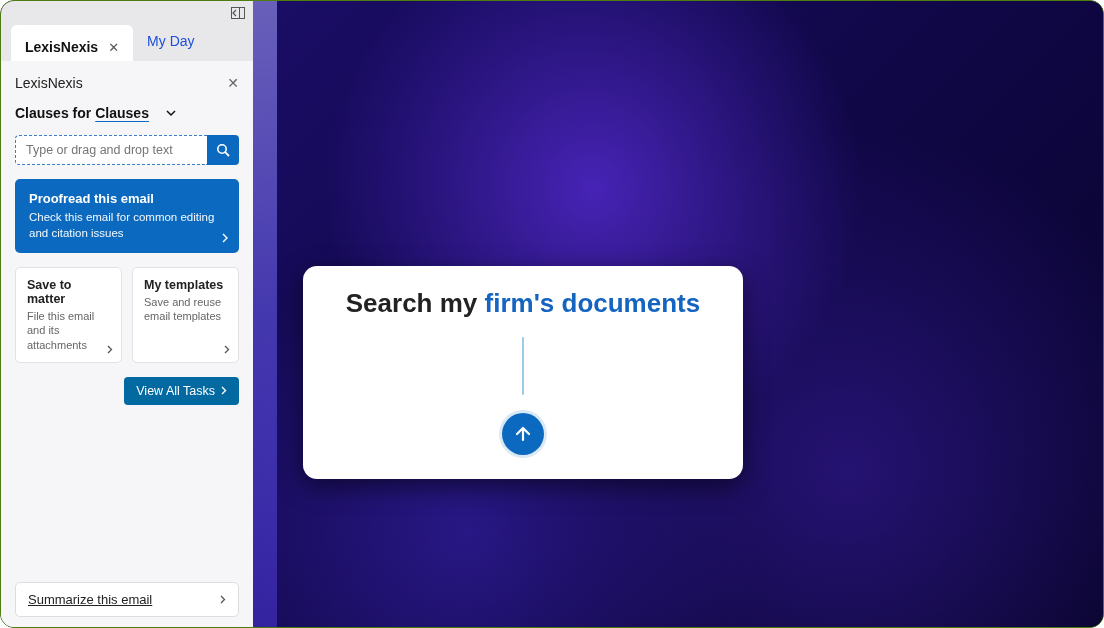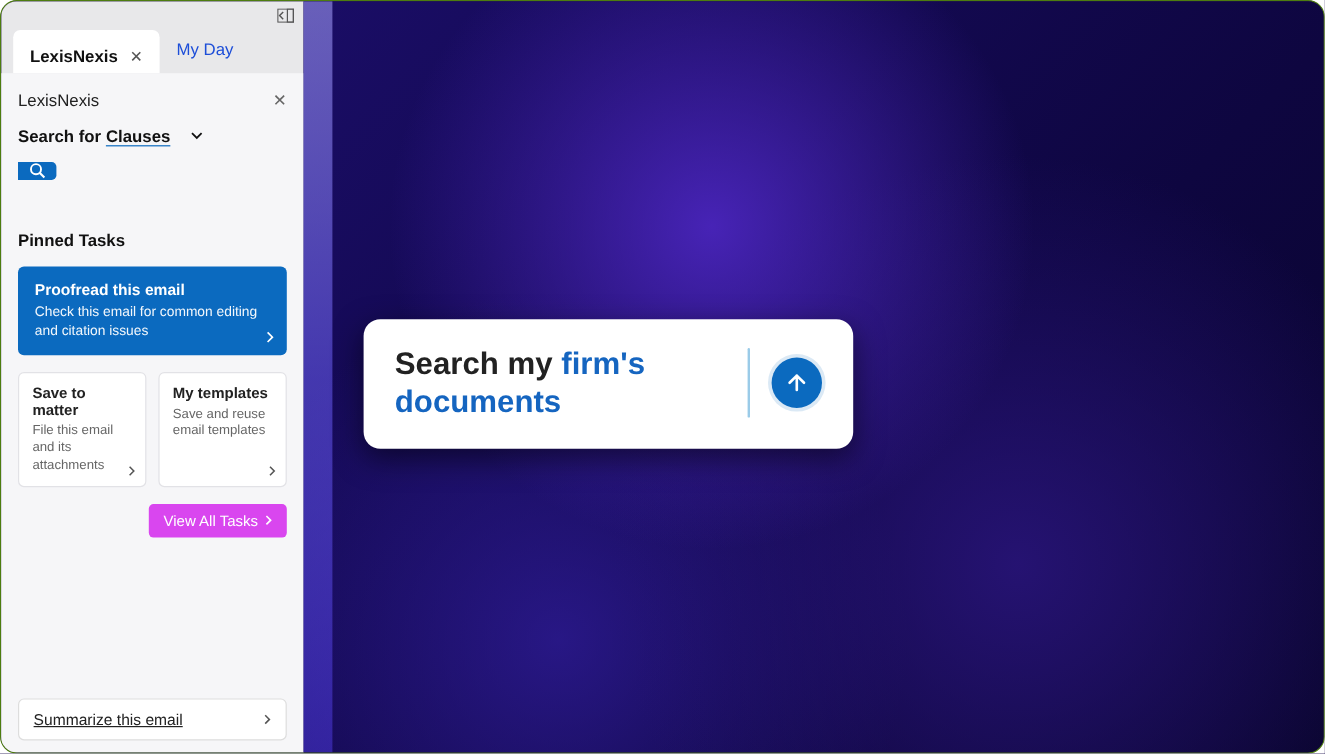--- a/index.html
+++ b/index.html
@@ -25,28 +25,29 @@
   }
   .vstripe {
     position: absolute; left: 0; top: 0; width: 24px; height: 100%;
     background: linear-gradient(180deg, #a9a3ff 0%, #6a5df5 50%, #4a36d8 100%);
     opacity: 0.55;
   }
   
   .hero-card {
     position: absolute;
     left: 50px; top: 265px;
-    width: 408px;
+    width: 440px;
     background: #fff;
     border-radius: 14px;
     box-shadow: 0 8px 24px rgba(0,0,0,0.5);
     padding: 22px 26px 24px 26px;
     display: flex;
     align-items: center;
     gap: 18px;
+    flex-direction: column;
   }
   .hero-text {
     flex: 1;
     font-size: 26px;
     font-weight: 600;
     color: #222;
   }
   .hero-text .hl { color: #1565c0; }
   .hero-sep {
     width: 2px; height: 58px; background: #9acbe8; border-radius: 2px;
@@ -168,21 +169,21 @@
     position: relative;
   }
   .task-card .t1 { font-size: 12.5px; font-weight: 600; color: #222; }
   .task-card .t2 { font-size: 11px; color: #666; margin-top: 3px; line-height: 1.3; }
   .task-card .chev {
     position: absolute; right: 8px; bottom: 8px; font-size: 11px; color: #666;
   }
 
   .viewall-wrap { display: flex; justify-content: flex-end; }
   .viewall {
-    background: #d946ef; color: #fff;
+    background: #0369a1; color: #fff;
     border: none; border-radius: 4px;
     padding: 7px 12px;
     font-size: 12.5px;
     display: inline-flex; align-items: center; gap: 6px;
   }
 
   .spacer { flex: 1; }
 
   .protege-row {
     display: flex; align-items: center; gap: 6px;
@@ -234,43 +235,43 @@
     </div>
 
     <div class="pane">
 
       <div class="pane-head">
         <span class="pane-title">LexisNexis</span>
         <span class="pane-close">✕</span>
       </div>
 
       <div class="search-for">
-        <span>Search for</span>
+        <span>Clauses for</span>
         <span class="dd">
           <span>Clauses</span>
           <span>
             <svg width="10" height="7" viewBox="0 0 10 7">
                 <path d="M1 1 L5 5 L9 1" fill="none" stroke="#111" stroke-width="1.5"></path>
               </svg>
           </span>
         </span>
       </div>
 
       <div class="search-row">
+        <input class="search-input" type="text" placeholder="Type or drag and drop text" style="">
         <button class="search-btn">
           <span>
             <svg width="15" height="15" viewBox="0 0 15 15">
                 <circle cx="6" cy="6" r="4.2" fill="none" stroke="#fff" stroke-width="1.6"></circle>
                 <line x1="9.2" y1="9.2" x2="13" y2="13" stroke="#fff" stroke-width="1.8"></line>
               </svg>
           </span>
         </button>
       </div>
 
-      <div class="section-title">Pinned Tasks</div>
 
       <div class="task-primary">
         <div class="t1">Proofread this email</div>
         <div class="t2">Check this email for common editing and citation issues</div>
         <span class="chev">
           <svg width="7" height="10" viewBox="0 0 7 10">
               <path d="M1 1 L5 5 L1 9" fill="none" stroke="#fff" stroke-width="1.4"></path>
             </svg>
         </span>
       </div>

